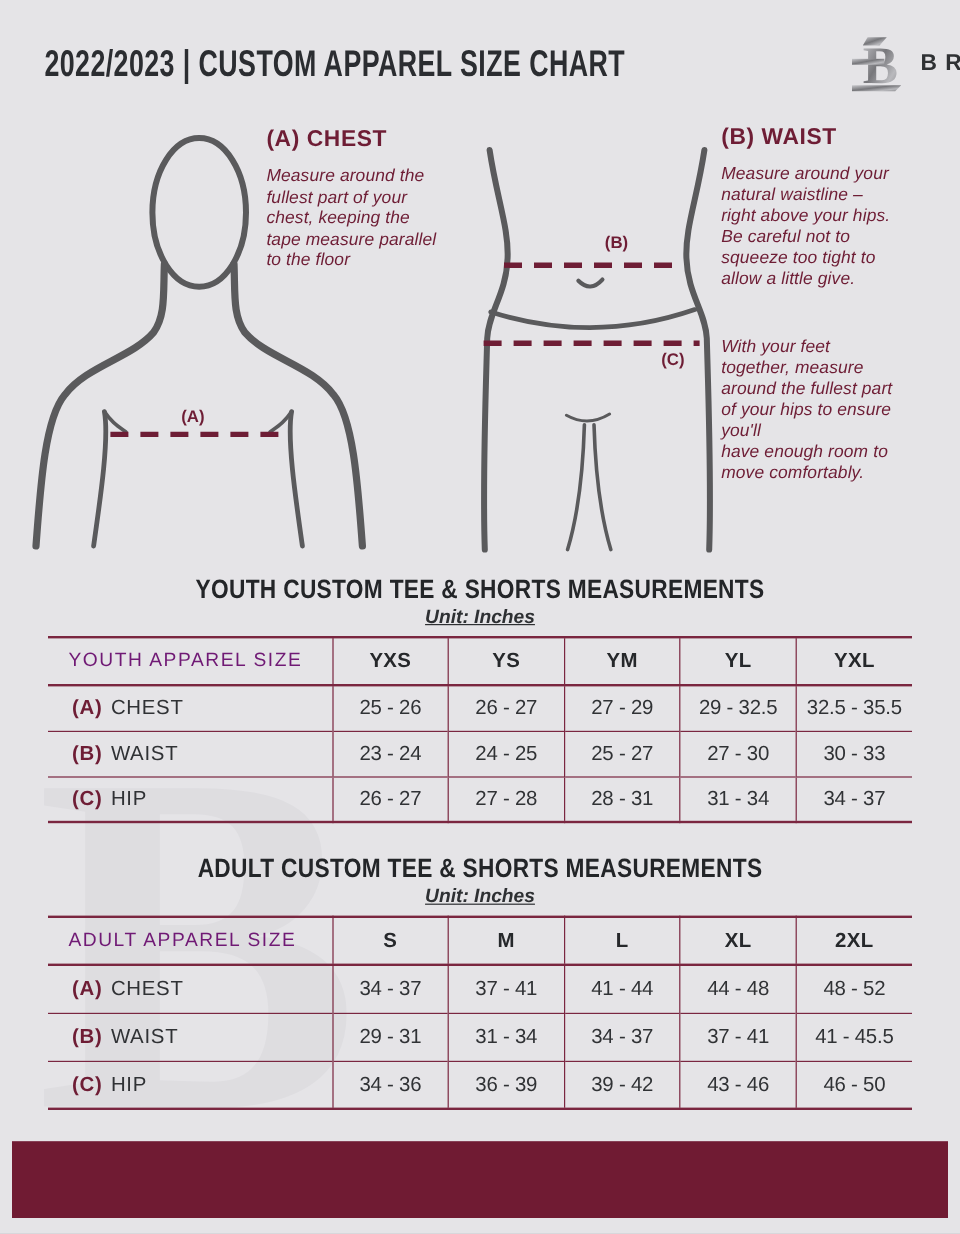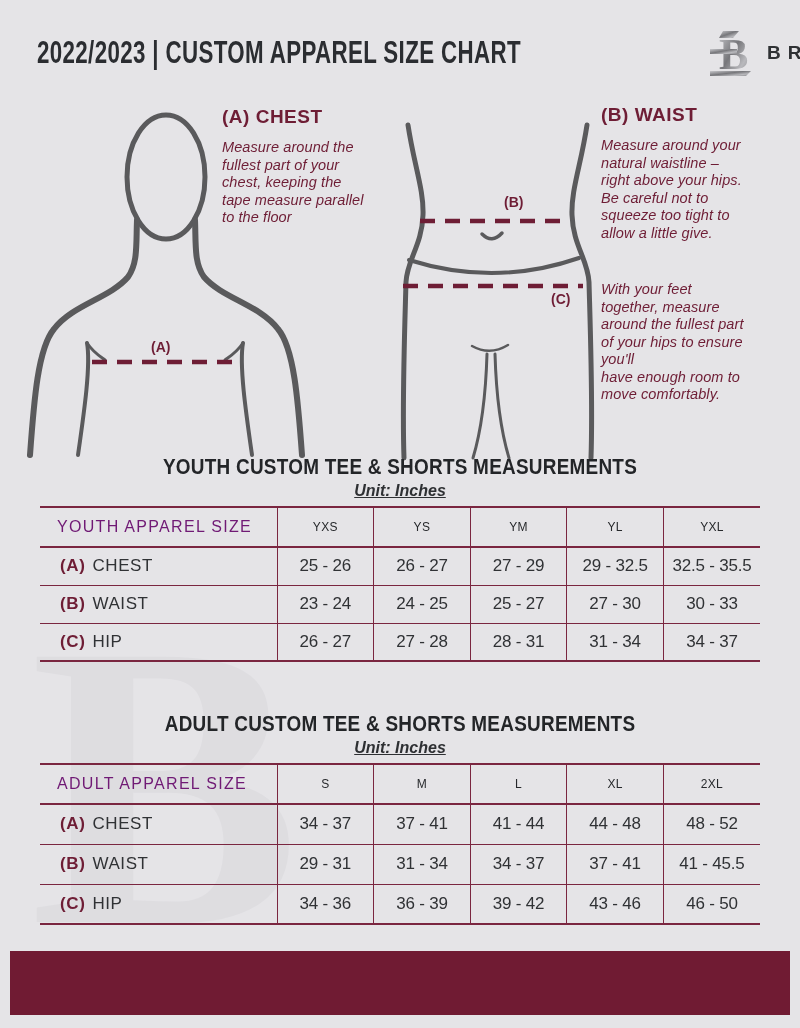--- a/index.html
+++ b/index.html
@@ -37,34 +37,34 @@
   .m-c{left:551px;top:291px;}
   .gblock{position:absolute;width:195px;z-index:3;}
   .g-chest{left:222px;top:106px;}
   .g-waist{left:601px;top:104px;}
   .g-hips{left:601px;top:281px;}
   .gblock h3{font-size:19px;font-weight:700;color:var(--maroon);letter-spacing:.5px;margin-bottom:11px;}
   .gblock p{font-size:14.5px;font-style:italic;color:var(--maroon);
             line-height:17.5px;white-space:pre-line;letter-spacing:.1px;}
   
   .tsec{position:absolute;left:0;width:800px;z-index:2;}
-  .t-youth{top:454px;}
+  .t-youth{top:478px;}
   .t-adult{top:711px;}
   .tsec h2{text-align:center;font-size:22px;font-weight:700;color:#232528;
            letter-spacing:.3px;transform:scaleX(.86);}
   .tsec .unit{text-align:center;font-size:16px;font-style:italic;font-weight:700;
            color:#2e3033;margin-top:2px;text-decoration:underline;}
   table{border-collapse:collapse;table-layout:fixed;width:720px;margin:6px auto 0 auto;}
   .size-table{border-top:2px solid var(--line);border-bottom:2px solid var(--line);}
   .size-table th,.size-table td{border-left:1.5px solid var(--line);
            text-align:center;vertical-align:middle;padding:0;}
   .size-table th:first-child,.size-table td:first-child{border-left:none;}
   .size-table thead tr{border-bottom:2.5px solid var(--line);}
   .size-table tbody tr+tr{border-top:1.5px solid var(--line);}
-  .size-table thead th{height:40px;font-size:12px;font-weight:400;color:#26282b;letter-spacing:.3px;}
+  .size-table thead th{height:40px;font-size:17px;font-weight:700;color:#26282b;letter-spacing:.3px;}
   .size-table thead th:first-child{text-align:left;padding-left:17px;
            font-size:16px;font-weight:400;color:#701a75;letter-spacing:1.3px;}
   .size-table tbody td{height:38px;font-size:17px;color:#303235;letter-spacing:-.2px;}
   .t-adult .size-table tbody td{height:40px;}
   .size-table tbody td:first-child{text-align:left;padding-left:20px;letter-spacing:.6px;}
   .rowpfx{font-weight:700;color:var(--maroon);margin-right:7px;}
   
   .watermark{position:absolute;left:30px;top:628px;z-index:0;
       font-family:"Liberation Serif",serif;font-weight:700;font-size:405px;line-height:.78;
       color:#d9d8dc;opacity:.55;letter-spacing:-10px;}

